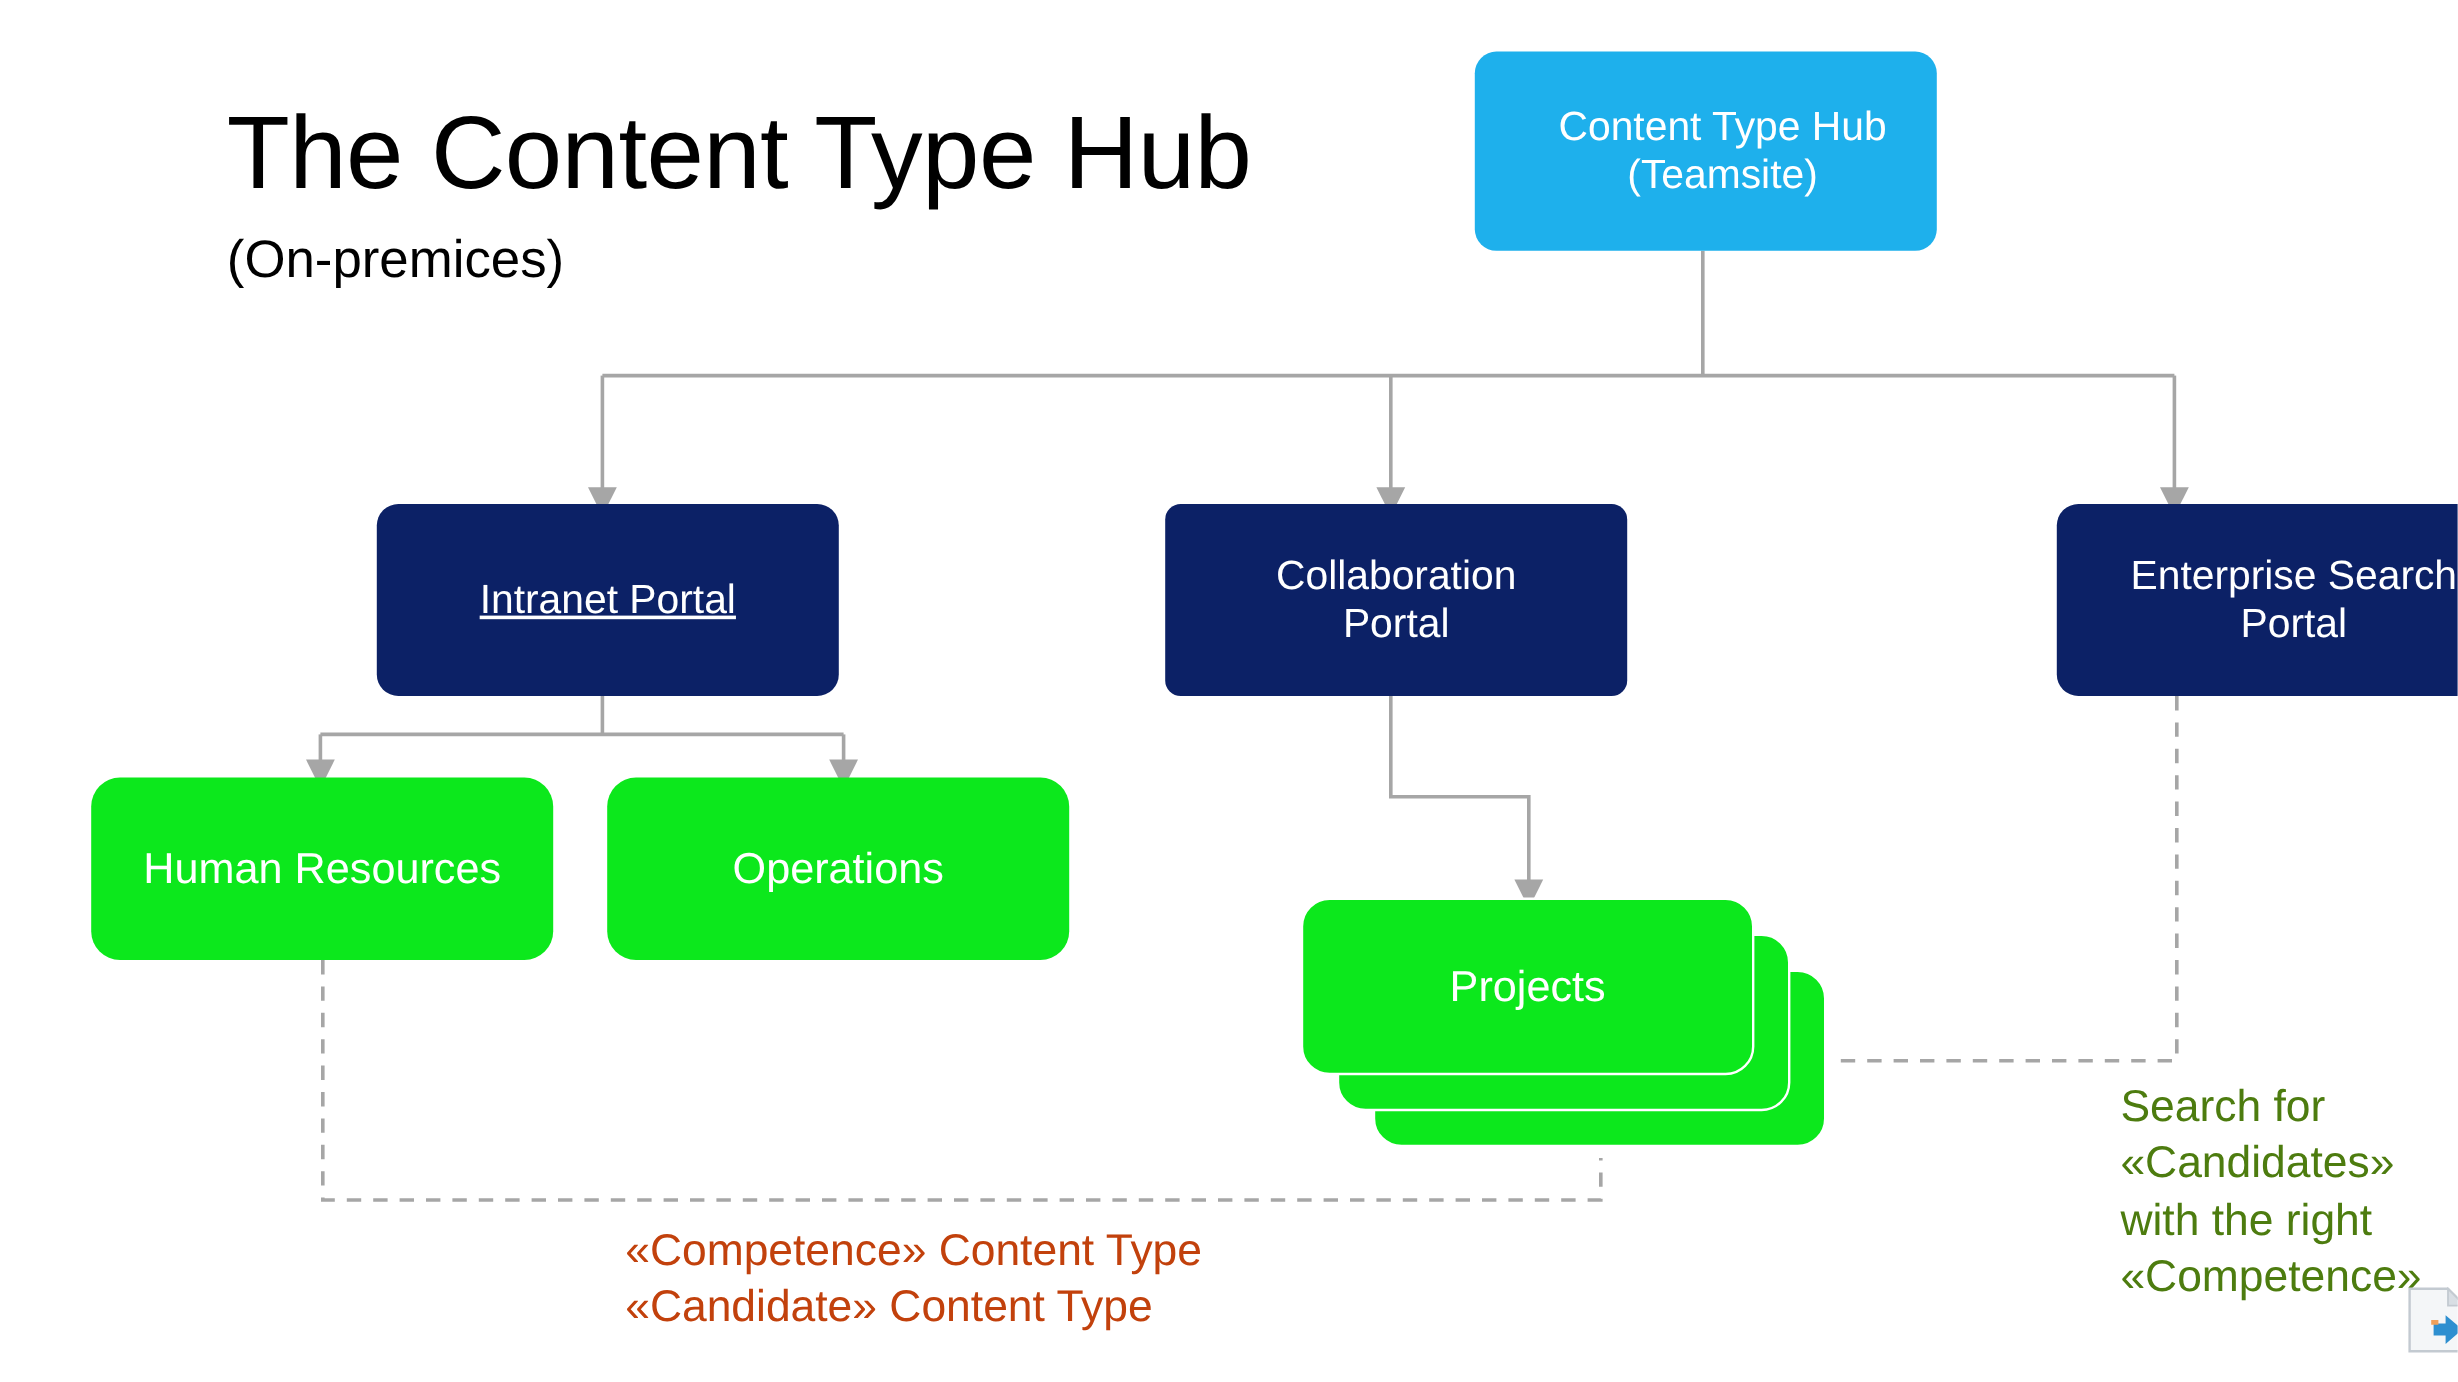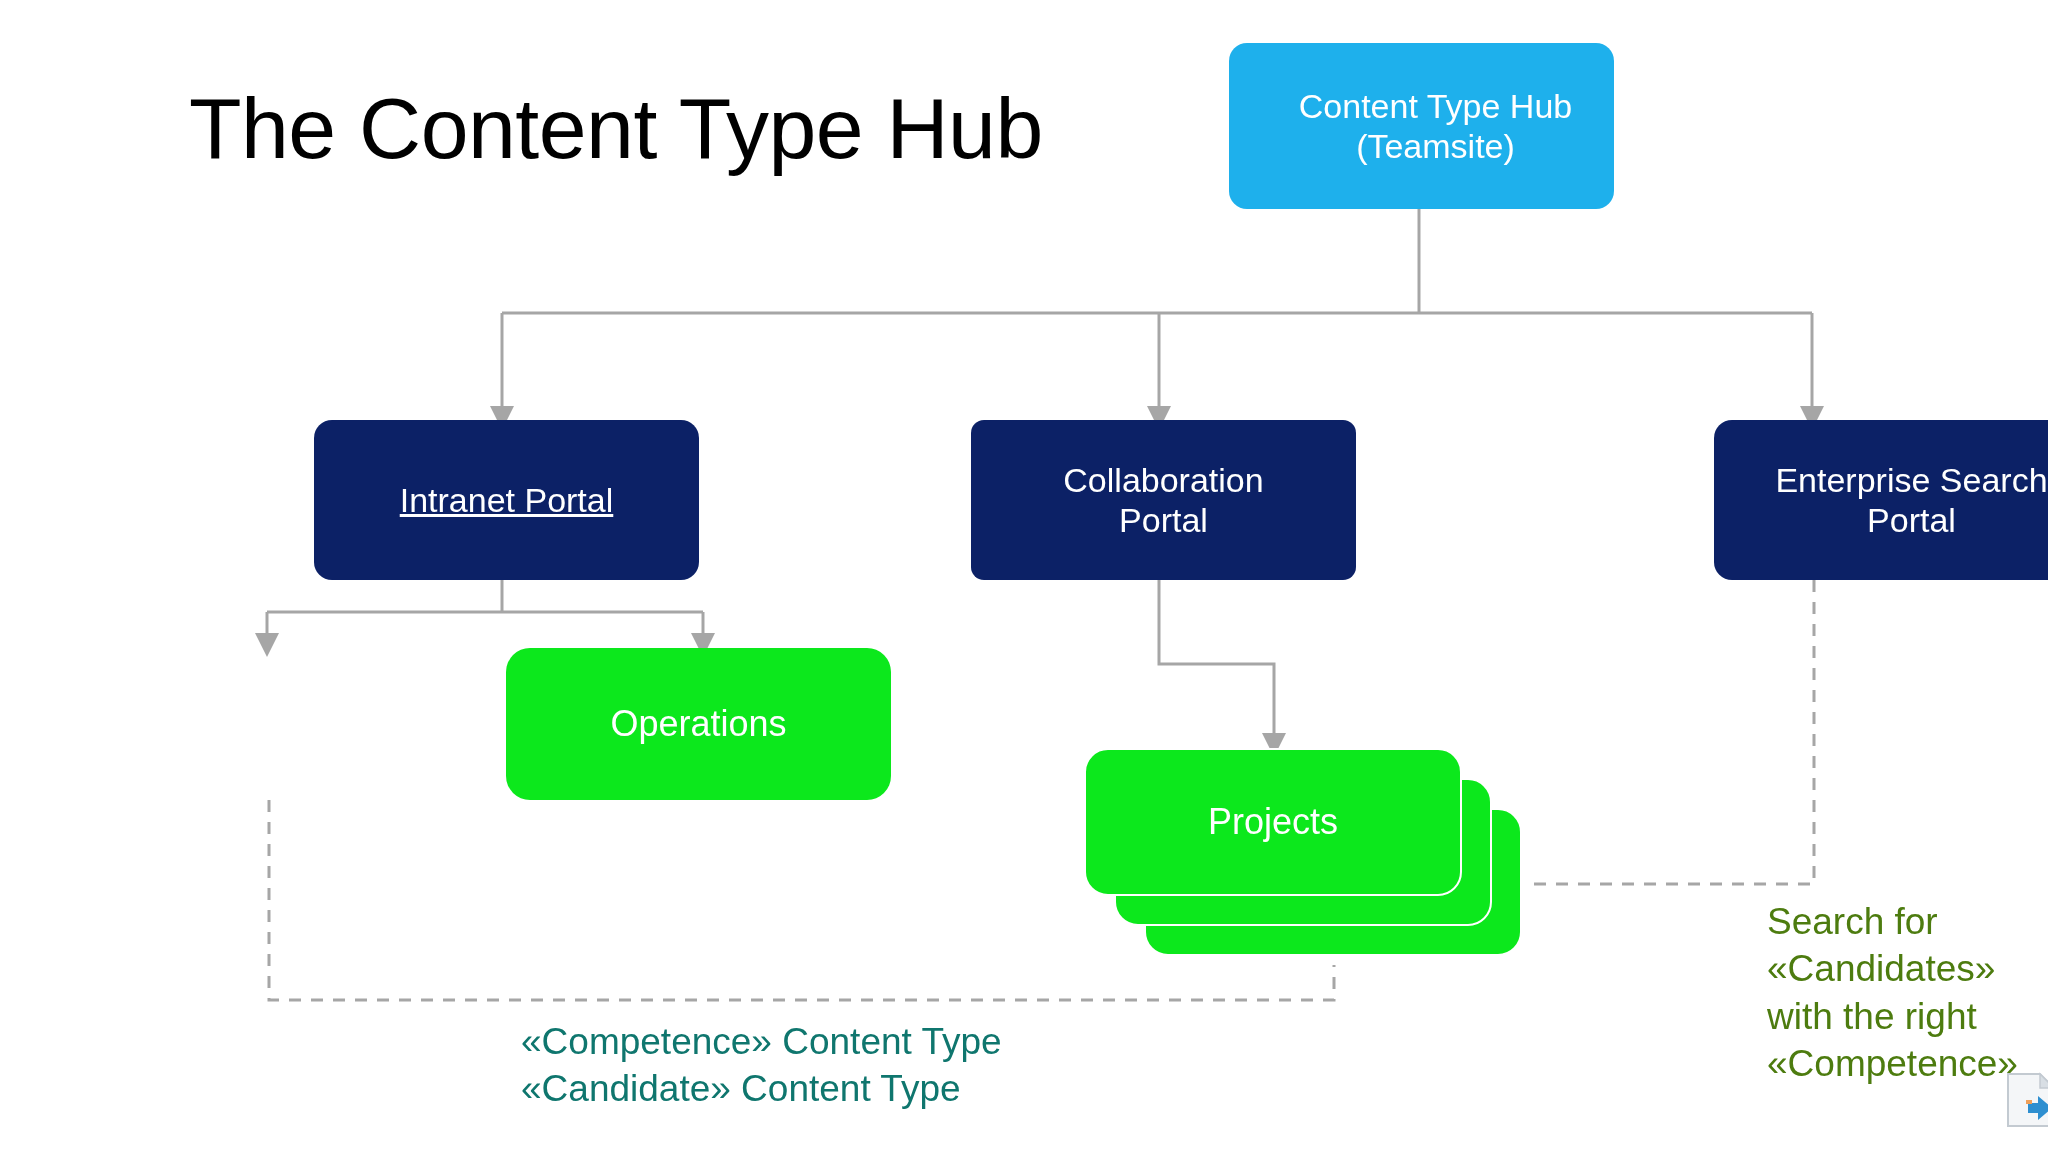--- a/index.html
+++ b/index.html
@@ -107,21 +107,21 @@
     color: #ffffff; font-size: 36px;
   }
 
   
   #caption-left {
     position: absolute;
     left: 487px;
     top: 1018px;
     font-size: 37px;
     line-height: 1.28;
-    color: #0f766e;
+    color: #c2410c;
     white-space: pre-line;
   }
   #caption-right {
     position: absolute;
     left: 1733px;
     top: 898px;
     width: 300px;
     font-size: 37px;
     line-height: 1.28;
     color: #4d7c0f;
@@ -137,20 +137,21 @@
     height: 62px;
   }
 </style>
 </head>
 <body>
 
 <div id="stage">
 
   <div id="title-block">
     <div id="page-title">The Content Type Hub</div>
+    <div id="page-subtitle">(On-premices)</div>
   </div>
 
   <svg id="connectors" viewBox="0 0 2048 1152" xmlns="http://www.w3.org/2000/svg">
     <defs>
       <marker id="arrowhead" markerWidth="10" markerHeight="10" refX="5" refY="5" orient="auto" markerUnits="strokeWidth">
         <path d="M1,1 L9,5 L1,9 z" fill="#A6A6A6"></path>
       </marker>
     </defs>
 
     <g stroke="#A6A6A6" stroke-width="3" fill="none">
@@ -193,20 +194,23 @@
   <div class="node node-portal" style="left:937px; top:420px; width:385px; height:160px;border-radius:13px;">
     <span class="node-label">Collaboration
 Portal</span>
   </div>
 
   <div class="node node-portal" style="left:1680px; top:420px; width:395px; height:160px;">
     <span class="node-label">Enterprise Search
 Portal</span>
   </div>
 
+  <div class="node node-dept" style="left:42px; top:648px; width:385px; height:152px;">
+    <span class="node-label">Human Resources</span>
+  </div>
 
   <div class="node node-dept" style="left:472px; top:648px; width:385px; height:152px;">
     <span class="node-label">Operations</span>
   </div>
 
   <div id="projects-stack">
     <div class="stack-card" id="stack-card-3"></div>
     <div class="stack-card" id="stack-card-2"></div>
     <div class="stack-card" id="stack-card-1">
       <span class="node-label">Projects</span>

